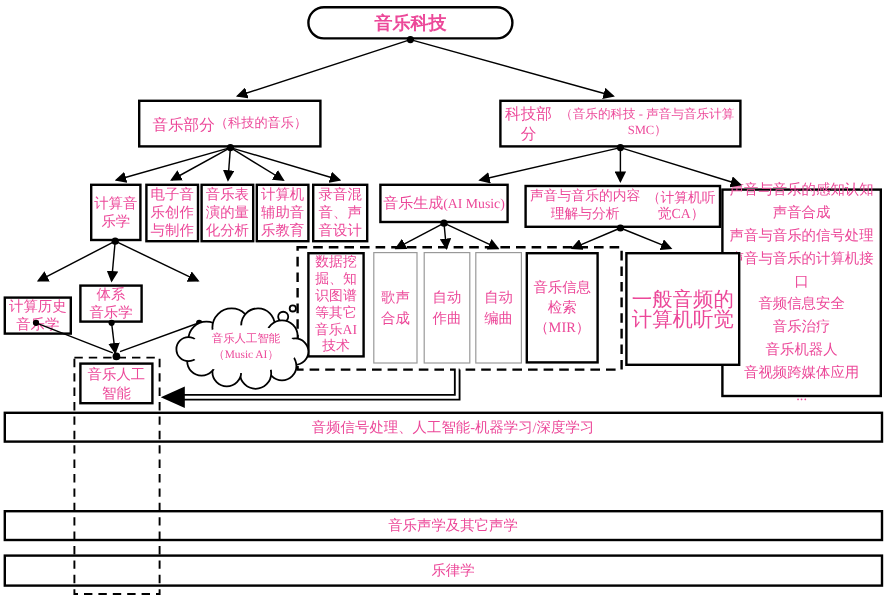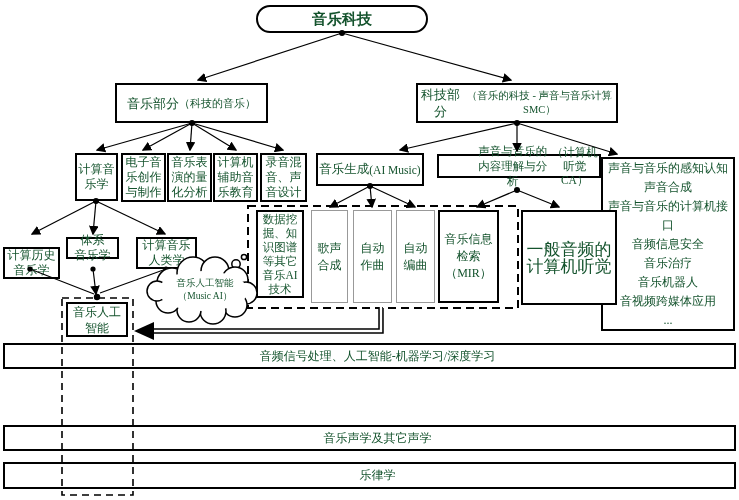--- a/index.html
+++ b/index.html
@@ -1,18 +1,18 @@
 <!DOCTYPE html>
 <html><head>
 <meta charset="utf-8">
 <style>
   html,body{margin:0;padding:0;background:#fff;}
   #canvas{
     position:relative;width:739px;height:500px;background:#fff;overflow:hidden;
-    font-family:"Liberation Serif","DejaVu Serif",serif;color:#14532d;
+    font-family:"Liberation Serif","DejaVu Serif",serif;color:#ec4899;
   }
   .box{
     position:absolute;box-sizing:border-box;background:#fff;
     border:2px solid #000;display:flex;align-items:center;justify-content:center;
     text-align:center;z-index:10;
   }
   .lbl{white-space:pre-line;}
   .rounded{border-radius:15px;}
   .node-sm{font-size:12px;line-height:15px;}
   .gray{border:1.5px solid #999;}
@@ -80,47 +80,44 @@
     <span class="lbl">录音混
 音、声
 音设计</span>
   </div>
 
   <div class="box two-line" style="left:316px;top:153px;width:108px;height:33px;">
     <span style="font-size:12.5px;line-height:15px;">音乐生成</span>
     <span style="font-size:11.5px;line-height:14px;">(AI Music)</span>
   </div>
 
-  <div class="box two-line" style="left:437px;top:154px;width:164px;height:24px;padding-left:36px;">
+  <div class="box two-line" style="left:437px;top:154px;width:164px;height:36px;">
     <span style="font-size:11.5px;line-height:15px;">声音与音乐的内容理解与分析</span>
     <span style="font-size:11.5px;line-height:14px;">（计算机听觉CA）</span>
   </div>
 
   <div id="list-box">
     <div class="li">声音与音乐的感知认知</div>
     <div class="li">声音合成</div>
+    <div class="li">声音与音乐的信号处理</div>
     <div class="li">声音与音乐的计算机接口</div>
     <div class="li">音频信息安全</div>
     <div class="li">音乐治疗</div>
     <div class="li">音乐机器人</div>
     <div class="li">音视频跨媒体应用</div>
     <div class="li">...</div>
   </div>
 
   <div class="box node-sm" style="left:3px;top:237px;width:57px;height:32px;margin-top:10px;">
     <span class="lbl">计算历史
 音乐学</span>
   </div>
-  <div class="box node-sm" style="left:66px;top:237px;width:53px;height:22px;">
+  <div class="box node-sm" style="left:66px;top:237px;width:53px;height:32px;">
     <span class="lbl">体系
 音乐学</span>
-  </div>
-  <div class="box node-sm" style="left:136px;top:237px;width:61px;height:32px;">
-    <span class="lbl">计算音乐
-人类学</span>
   </div>
 
   <div class="box" style="left:256px;top:210px;width:48px;height:88px;font-size:11.5px;line-height:14px;">
     <span class="lbl">数据挖
 掘、知
 识图谱
 等其它
 音乐AI
 技术</span>
   </div>

